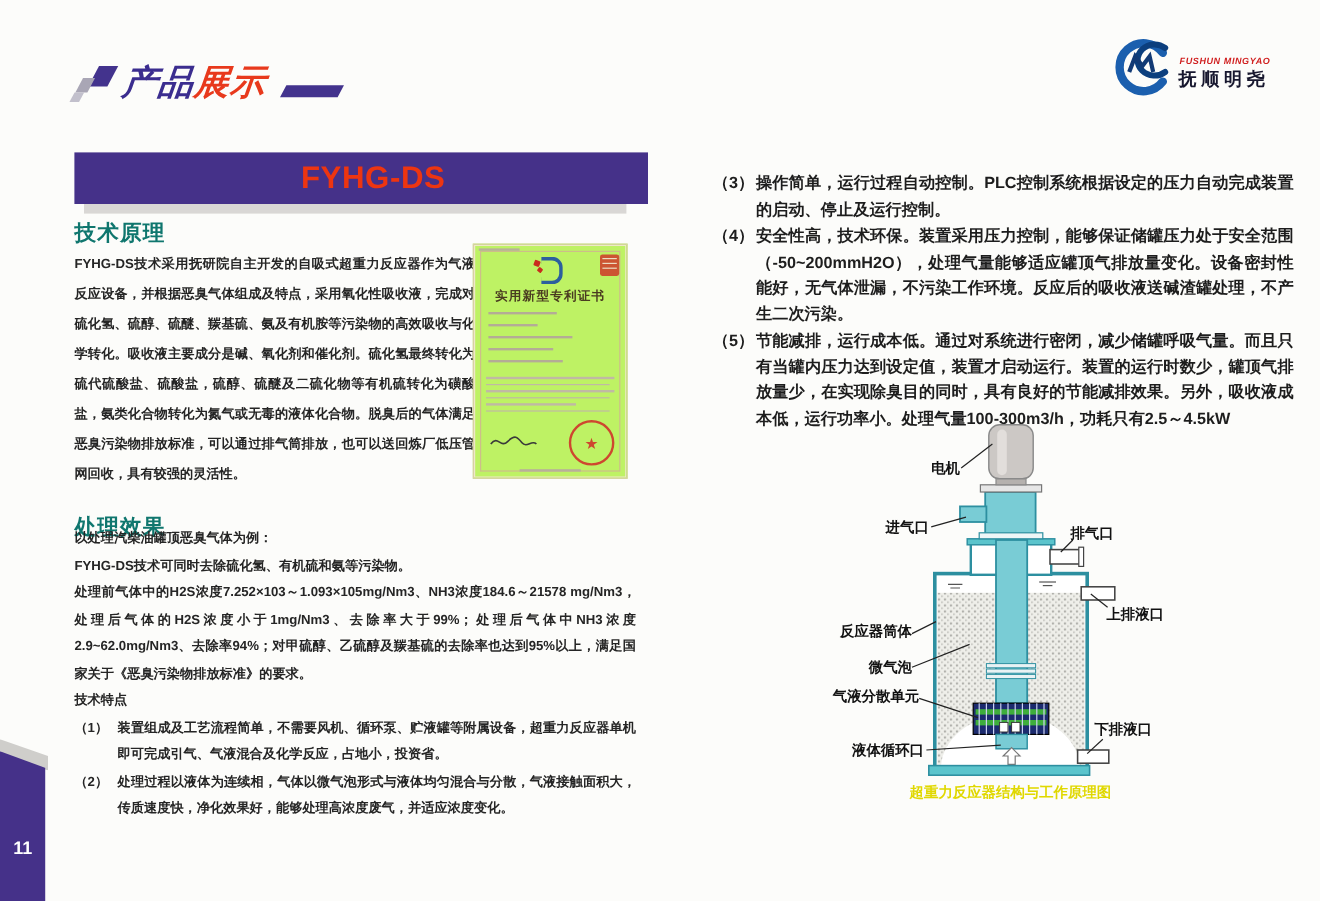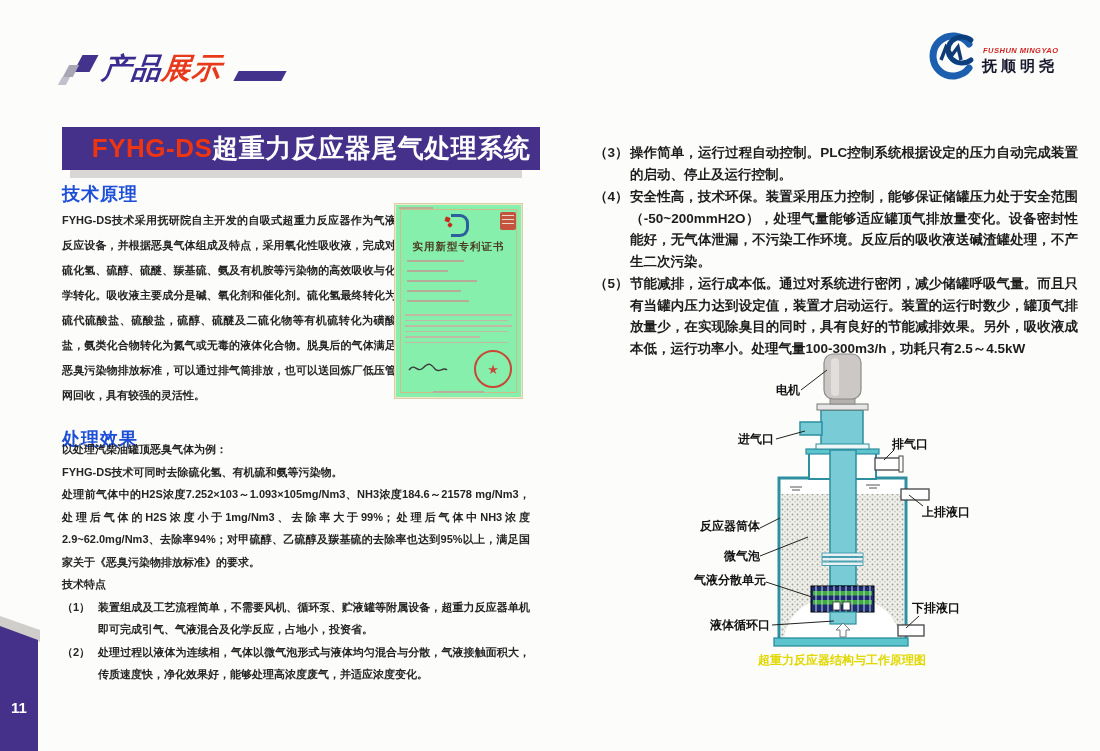--- a/index.html
+++ b/index.html
@@ -23,38 +23,38 @@
   .clogo .en{position:absolute;left:58px;top:16px;color:#d01f1f;font-size:7.5px;font-style:italic;font-weight:bold;letter-spacing:.5px;white-space:nowrap;}
   .clogo .cn{position:absolute;left:57px;top:27px;color:#17172e;font-size:15px;font-weight:bold;letter-spacing:4px;white-space:nowrap;}
 
   
   .banner-shadow{position:absolute;left:70px;top:169px;width:452px;height:9px;background:#d9d7d5;}
   .banner{position:absolute;left:62px;top:127px;width:458px;height:43px;background:#453189;display:flex;align-items:center;justify-content:center;white-space:nowrap;padding-left:20px;}
   .banner .model{color:#ed3511;font-size:26px;font-weight:bold;letter-spacing:.5px;}
   .banner .name{color:#ffffff;font-size:26px;font-weight:bold;letter-spacing:.5px;}
 
   
-  .sec-h{position:absolute;color:#1d4ed8;font-size:18px;font-weight:bold;font-family:Liberation Sans, sans-serif;letter-spacing:1px;}
+  .sec-h{position:absolute;color:#0f766e;font-size:18px;font-weight:bold;font-family:Liberation Sans, sans-serif;letter-spacing:1px;}
   .h-principle{left:62px;top:182px;}
   .h-effect{left:62px;top:415px;margin-top:12px;}
 
   
   .cjk{color:#252525;font-size:11px;font-weight:bold;line-height:25px;text-align:justify;}
   .principle-body{position:absolute;left:62px;top:208px;width:334px;}
   .effect-body{position:absolute;left:62px;top:438px;width:468px;line-height:22.5px;}
   .effect-body .ln{display:block;}
   .feat{display:flex;}
   .feat .num{flex:0 0 36px;}
   .feat .ftx{flex:1;}
 
   .right-col{position:absolute;left:594px;top:142px;width:484px;color:#1d1d1d;font-size:13.5px;font-weight:bold;line-height:21.5px;text-align:justify;}
   .right-col .feat{margin-bottom:1px;}
 
   
-  .cert{position:absolute;left:394px;top:203px;width:127px;height:194px;background:#86efac;border:1px solid #d8cfa6;box-shadow:0 0 0 1px #efe8c8 inset;}
+  .cert{position:absolute;left:394px;top:203px;width:127px;height:194px;background:#bef264;border:1px solid #d8cfa6;box-shadow:0 0 0 1px #efe8c8 inset;}
   .cert .inner{position:absolute;left:5px;top:5px;right:5px;bottom:5px;border:1px solid #cdbd8a;}
   .cert .sn{position:absolute;left:4px;top:3px;width:34px;height:2px;background:#b8b09a;}
   .cert .dlogo{position:absolute;left:50px;top:10px;width:22px;height:18px;}
   .cert .dlogo .arc{position:absolute;left:6px;top:0;width:15px;height:17px;border:3px solid #2c5f9e;border-left:none;border-radius:0 9px 9px 0;}
   .cert .dlogo .dot{position:absolute;left:0;top:3px;width:5px;height:5px;background:#c92c1e;border-radius:1px;transform:rotate(20deg);}
   .cert .dlogo .dot2{position:absolute;left:3px;top:9px;width:4px;height:4px;background:#c92c1e;border-radius:1px;transform:rotate(40deg);}
   .cert .stamp{position:absolute;right:6px;top:8px;width:16px;height:18px;background:#cf3a2a;border-radius:2px;opacity:.85;}
   .cert .stamp i{display:block;height:1px;background:#f6d9d2;margin:3px 2px 0 2px;}
   .cert .title{position:absolute;left:0;top:36px;width:100%;text-align:center;color:#4a3c20;font-size:10.5px;font-weight:bold;letter-spacing:1px;}
   .cert .lines{position:absolute;left:12px;top:56px;right:12px;}
@@ -106,21 +106,20 @@
       <path d="M46 10 A14 13 0 1 0 46 30" fill="none" stroke="#0c3f7e" stroke-width="5" stroke-linecap="round"></path>
       <path d="M16 30 L21 17 L27 25 L33 17 L36 30" fill="none" stroke="#123a75" stroke-width="3.5" stroke-linejoin="miter"></path>
     </svg>
     <div class="en">FUSHUN MINGYAO</div>
     <div class="cn">抚顺明尧</div>
   </div>
 
   <div class="banner-shadow"></div>
   <div class="banner">
     <span class="model">FYHG-DS</span>
-      <span class="name">超重力反应器尾气处理系统</span>
   </div>
 
   <div class="sec-h h-principle">技术原理</div>
   <div class="cjk principle-body">FYHG-DS技术采用抚研院自主开发的自吸式超重力反应器作为气液反应设备，并根据恶臭气体组成及特点，采用氧化性吸收液，完成对硫化氢、硫醇、硫醚、羰基硫、氨及有机胺等污染物的高效吸收与化学转化。吸收液主要成分是碱、氧化剂和催化剂。硫化氢最终转化为硫代硫酸盐、硫酸盐，硫醇、硫醚及二硫化物等有机硫转化为磺酸盐，氨类化合物转化为氮气或无毒的液体化合物。脱臭后的气体满足恶臭污染物排放标准，可以通过排气筒排放，也可以送回炼厂低压管网回收，具有较强的灵活性。</div>
 
   <div class="cert">
     <div class="inner"></div>
     <div class="sn"></div>
     <div class="dlogo">
         <span class="arc"></span>

